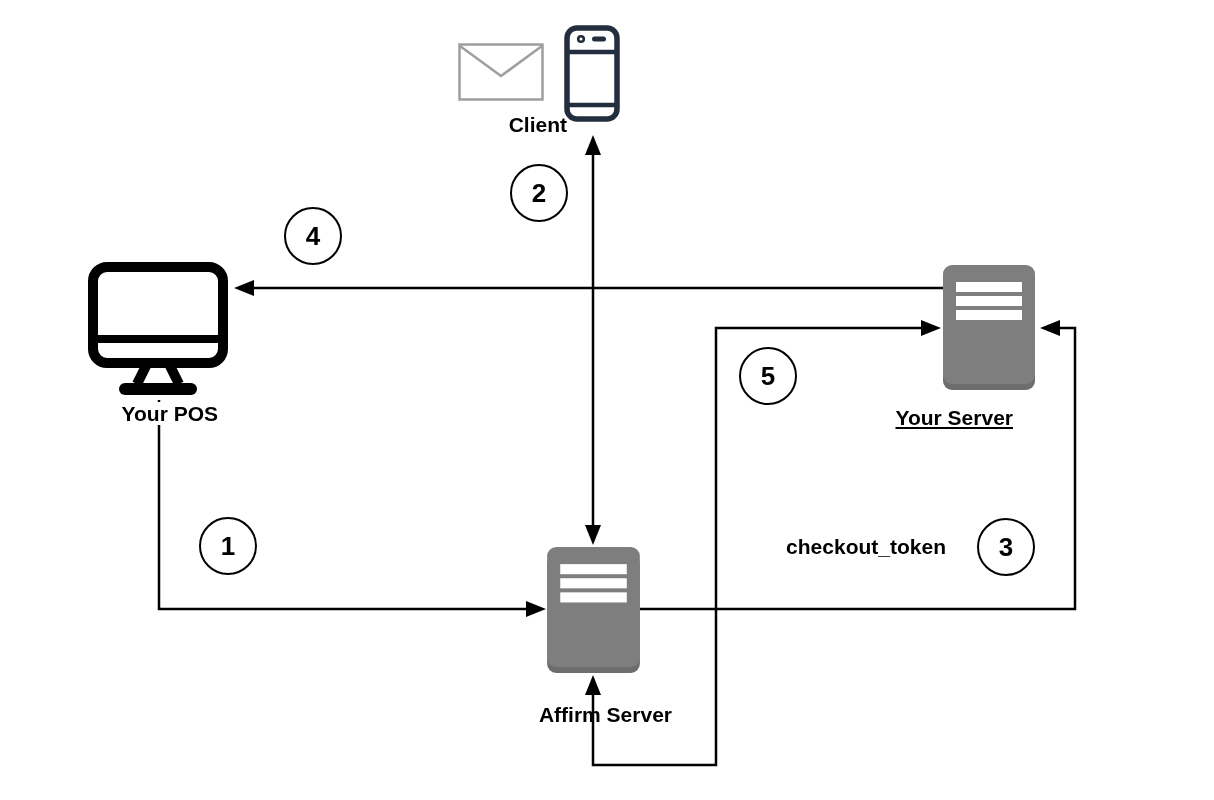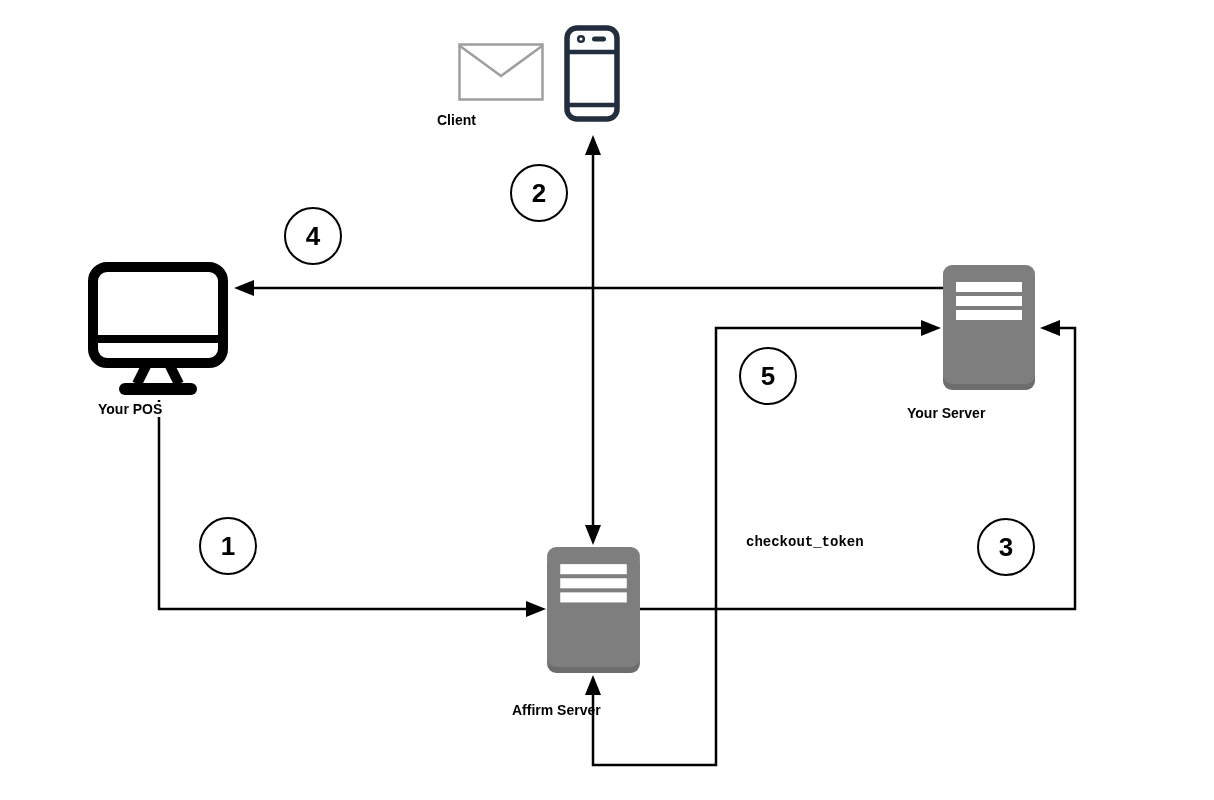--- a/index.html
+++ b/index.html
@@ -10,22 +10,22 @@
   html,body{margin:0;padding:0;background:var(--background);}
   #canvas{
     position:relative;width:1214px;height:800px;background:var(--background);
     font-family:"Liberation Sans","DejaVu Sans",sans-serif;overflow:hidden;
   }
   #edges{position:absolute;left:0;top:0;z-index:1;}
   .edge{stroke:var(--line);stroke-width:2.5;fill:none;}
   .arrowhead{fill:var(--line);stroke:none;}
   .node-icon{position:absolute;z-index:2;}
   .node-label{
-    position:absolute;z-index:3;color:var(--text);font-weight:bold;font-size:14px;
-    text-align:left;white-space:nowrap;line-height:1.1;
+    position:absolute;z-index:3;color:var(--text);font-weight:bold;font-size:21px;
+    text-align:right;white-space:nowrap;line-height:1.1;
   }
   .label-bg{background:var(--background);}
   .step-circle{
     position:absolute;z-index:3;width:58px;height:58px;box-sizing:border-box;
     border:2.5px solid var(--line);border-radius:50%;background:var(--background);
     display:flex;align-items:center;justify-content:center;
     font-weight:bold;font-size:26px;color:var(--text);
   }
   .monitor-stroke{stroke:var(--monitor-stroke);fill:none;}
   .phone-stroke{stroke:var(--phone-stroke);fill:none;}
@@ -90,33 +90,33 @@
   <div class="node-label label-bg" style="left:98px;top:402px;width:120px;">Your POS</div>
 
   <svg class="node-icon" style="left:943px;top:265px;" width="92" height="125" viewBox="0 0 92 125">
     <rect class="srv-lip" x="0" y="8" width="92" height="117" rx="9"></rect>
     <rect class="srv-body" x="0" y="0" width="92" height="119" rx="9"></rect>
     <rect class="srv-bar" x="13" y="17" width="66" height="10"></rect>
     <rect class="srv-bar" x="13" y="31" width="66" height="10"></rect>
     <rect class="srv-bar" x="13" y="45" width="66" height="10"></rect>
   </svg>
 
-  <div class="node-label" style="left:907px;top:406px;width:160px;">Your Server</div>
+  <div class="node-label" style="left:853px;top:406px;width:160px;text-decoration:underline;">Your Server</div>
 
   <svg class="node-icon" style="left:547px;top:547px;" width="93" height="126" viewBox="0 0 92 125">
     <rect class="srv-lip" x="0" y="8" width="92" height="117" rx="9"></rect>
     <rect class="srv-body" x="0" y="0" width="92" height="119" rx="9"></rect>
     <rect class="srv-bar" x="13" y="17" width="66" height="10"></rect>
     <rect class="srv-bar" x="13" y="31" width="66" height="10"></rect>
     <rect class="srv-bar" x="13" y="45" width="66" height="10"></rect>
   </svg>
 
   <div class="node-label" style="left:512px;top:703px;width:160px;">Affirm Server</div>
 
-  <div class="node-label" style="left:746px;top:535px;width:200px;font-family:Liberation Mono, monospace;">checkout_token</div>
+  <div class="node-label" style="left:746px;top:535px;width:200px;">checkout_token</div>
 
   <div class="step-circle" style="left:199px;top:517px;">1</div>
   <div class="step-circle" style="left:510px;top:164px;">2</div>
   <div class="step-circle" style="left:977px;top:518px;">3</div>
   <div class="step-circle" style="left:284px;top:207px;">4</div>
   <div class="step-circle" style="left:739px;top:347px;">5</div>
 
 </div>
 
 </body></html>

